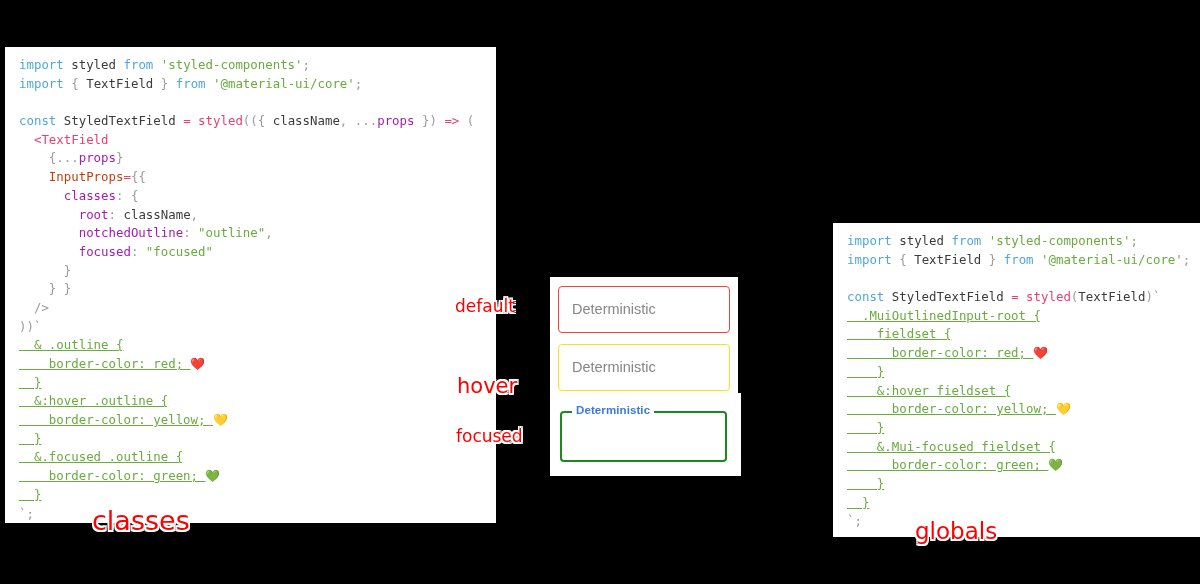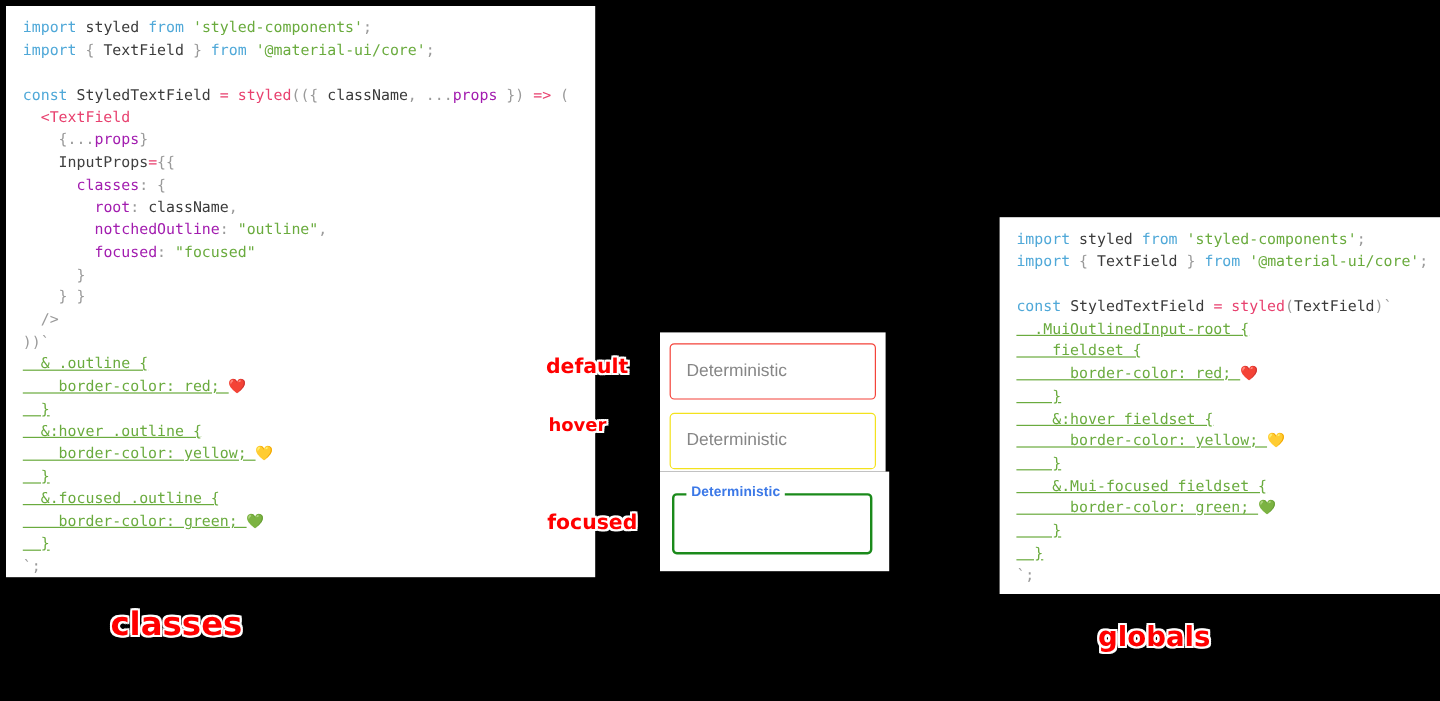--- a/index.html
+++ b/index.html
@@ -16,20 +16,21 @@
   }
 
   
   .code-panel {
     position: absolute;
     background: #ffffff;
     font-family: "DejaVu Sans Mono", monospace;
     white-space: pre;
     color: #333333;
     box-sizing: border-box;
+    margin-top: 42px;
   }
   #panel-classes {
     left: 5px;
     top: 5px;
     width: 491px;
     height: 476px;
     padding: 9px 0 0 14px;
     font-size: 12.4px;
     line-height: 18.7px;
   }
@@ -47,21 +48,21 @@
 
   
   .t-kw   { color: #4fa8d8; }           
   .t-id   { color: #3b3b3b; }           
   .t-fn   { color: #e8416f; }           
   .t-op   { color: #e8416f; }           
   .t-str  { color: #6aab3e; }           
   .t-key  { color: #a21caf; }           
   .t-punc { color: #9a9a9a; }           
   .t-css  { color: #6aab3e; text-decoration: underline; }           
-  .t-prop { color: #404040; }           
+  .t-prop { color: #c2410c; }           
   .emoji  { font-family: "DejaVu Sans", sans-serif; font-size: 12px; }
 
   
   #demo-top {
     position: absolute;
     left: 550px;
     top: 277px;
     width: 188px;
     height: 116px;
     background: #ffffff;
@@ -124,30 +125,30 @@
     font-weight: bold;
     letter-spacing: 0.1px;
     line-height: 13px;
   }
 
   
   .red-label {
     position: absolute;
     color: #ff0000;
     font-family: "DejaVu Sans", sans-serif;
-    font-weight: bold;
+    font-weight: normal;
     text-shadow:
       -1.6px -1.6px 0 #fff,  1.6px -1.6px 0 #fff,
       -1.6px  1.6px 0 #fff,  1.6px  1.6px 0 #fff,
       -1.6px 0 0 #fff, 1.6px 0 0 #fff,
       0 -1.6px 0 #fff, 0 1.6px 0 #fff;
     white-space: nowrap;
   }
   #lbl-default { left: 455px; top: 296px; font-size: 17px; }
-  #lbl-hover   { left: 457px; top: 345px; font-size: 15px; }
+  #lbl-hover   { left: 457px; top: 374px; font-size: 21px; }
   #lbl-focused { left: 456px; top: 426px; font-size: 17px; }
   #lbl-classes { left: 92px;  top: 505px; font-size: 27px; }
   #lbl-globals { left: 915px; top: 518px; font-size: 23px; }
 </style>
 </head>
 <body>
 
 <div class="code-panel" id="panel-classes"><span class="ln"><span class="t-kw">import</span><span class="t-id"> </span><span class="t-id">styled</span><span class="t-id"> </span><span class="t-kw">from</span><span class="t-id"> </span><span class="t-str">'styled-components'</span><span class="t-punc">;</span></span><span class="ln"><span class="t-kw">import</span><span class="t-id"> </span><span class="t-punc">{</span><span class="t-id"> </span><span class="t-id">TextField</span><span class="t-id"> </span><span class="t-punc">}</span><span class="t-id"> </span><span class="t-kw">from</span><span class="t-id"> </span><span class="t-str">'@material-ui/core'</span><span class="t-punc">;</span></span><span class="ln">&nbsp;</span><span class="ln"><span class="t-kw">const</span><span class="t-id"> </span><span class="t-id">StyledTextField</span><span class="t-id"> </span><span class="t-op">=</span><span class="t-id"> </span><span class="t-fn">styled</span><span class="t-punc">((</span><span class="t-punc">{</span><span class="t-id"> </span><span class="t-id">className</span><span class="t-punc">,</span><span class="t-id"> </span><span class="t-punc">...</span><span class="t-key">props</span><span class="t-id"> </span><span class="t-punc">}</span><span class="t-punc">)</span><span class="t-id"> </span><span class="t-op">=&gt;</span><span class="t-id"> </span><span class="t-punc">(</span></span><span class="ln"><span class="t-id">  </span><span class="t-fn">&lt;TextField</span></span><span class="ln"><span class="t-id">    </span><span class="t-punc">{</span><span class="t-punc">...</span><span class="t-key">props</span><span class="t-punc">}</span></span><span class="ln"><span class="t-id">    </span><span class="t-prop">InputProps</span><span class="t-op">=</span><span class="t-punc">{{</span></span><span class="ln"><span class="t-id">      </span><span class="t-key">classes</span><span class="t-punc">:</span><span class="t-id"> </span><span class="t-punc">{</span></span><span class="ln"><span class="t-id">        </span><span class="t-key">root</span><span class="t-punc">:</span><span class="t-id"> </span><span class="t-id">className</span><span class="t-punc">,</span></span><span class="ln"><span class="t-id">        </span><span class="t-key">notchedOutline</span><span class="t-punc">:</span><span class="t-id"> </span><span class="t-str">"outline"</span><span class="t-punc">,</span></span><span class="ln"><span class="t-id">        </span><span class="t-key">focused</span><span class="t-punc">:</span><span class="t-id"> </span><span class="t-str">"focused"</span></span><span class="ln"><span class="t-id">      </span><span class="t-punc">}</span></span><span class="ln"><span class="t-id">    </span><span class="t-punc">} }</span></span><span class="ln"><span class="t-id">  </span><span class="t-punc">/&gt;</span></span><span class="ln"><span class="t-punc">))`</span></span><span class="ln"><span class="t-css">  &amp; .outline {</span></span><span class="ln"><span class="t-css">    border-color: red; </span><span class="emoji">❤️</span></span><span class="ln"><span class="t-css">  }</span></span><span class="ln"><span class="t-css">  &amp;:hover .outline {</span></span><span class="ln"><span class="t-css">    border-color: yellow; </span><span class="emoji">💛</span></span><span class="ln"><span class="t-css">  }</span></span><span class="ln"><span class="t-css">  &amp;.focused .outline {</span></span><span class="ln"><span class="t-css">    border-color: green; </span><span class="emoji">💚</span></span><span class="ln"><span class="t-css">  }</span></span><span class="ln"><span class="t-punc">`;</span></span></div>
 
 <div class="code-panel" id="panel-globals"><span class="ln"><span class="t-kw">import</span><span class="t-id"> </span><span class="t-id">styled</span><span class="t-id"> </span><span class="t-kw">from</span><span class="t-id"> </span><span class="t-str">'styled-components'</span><span class="t-punc">;</span></span><span class="ln"><span class="t-kw">import</span><span class="t-id"> </span><span class="t-punc">{</span><span class="t-id"> </span><span class="t-id">TextField</span><span class="t-id"> </span><span class="t-punc">}</span><span class="t-id"> </span><span class="t-kw">from</span><span class="t-id"> </span><span class="t-str">'@material-ui/core'</span><span class="t-punc">;</span></span><span class="ln">&nbsp;</span><span class="ln"><span class="t-kw">const</span><span class="t-id"> </span><span class="t-id">StyledTextField</span><span class="t-id"> </span><span class="t-op">=</span><span class="t-id"> </span><span class="t-fn">styled</span><span class="t-punc">(</span><span class="t-id">TextField</span><span class="t-punc">)`</span></span><span class="ln"><span class="t-css">  .MuiOutlinedInput-root {</span></span><span class="ln"><span class="t-css">    fieldset {</span></span><span class="ln"><span class="t-css">      border-color: red; </span><span class="emoji">❤️</span></span><span class="ln"><span class="t-css">    }</span></span><span class="ln"><span class="t-css">    &amp;:hover fieldset {</span></span><span class="ln"><span class="t-css">      border-color: yellow; </span><span class="emoji">💛</span></span><span class="ln"><span class="t-css">    }</span></span><span class="ln"><span class="t-css">    &amp;.Mui-focused fieldset {</span></span><span class="ln"><span class="t-css">      border-color: green; </span><span class="emoji">💚</span></span><span class="ln"><span class="t-css">    }</span></span><span class="ln"><span class="t-css">  }</span></span><span class="ln"><span class="t-punc">`;</span></span></div>

